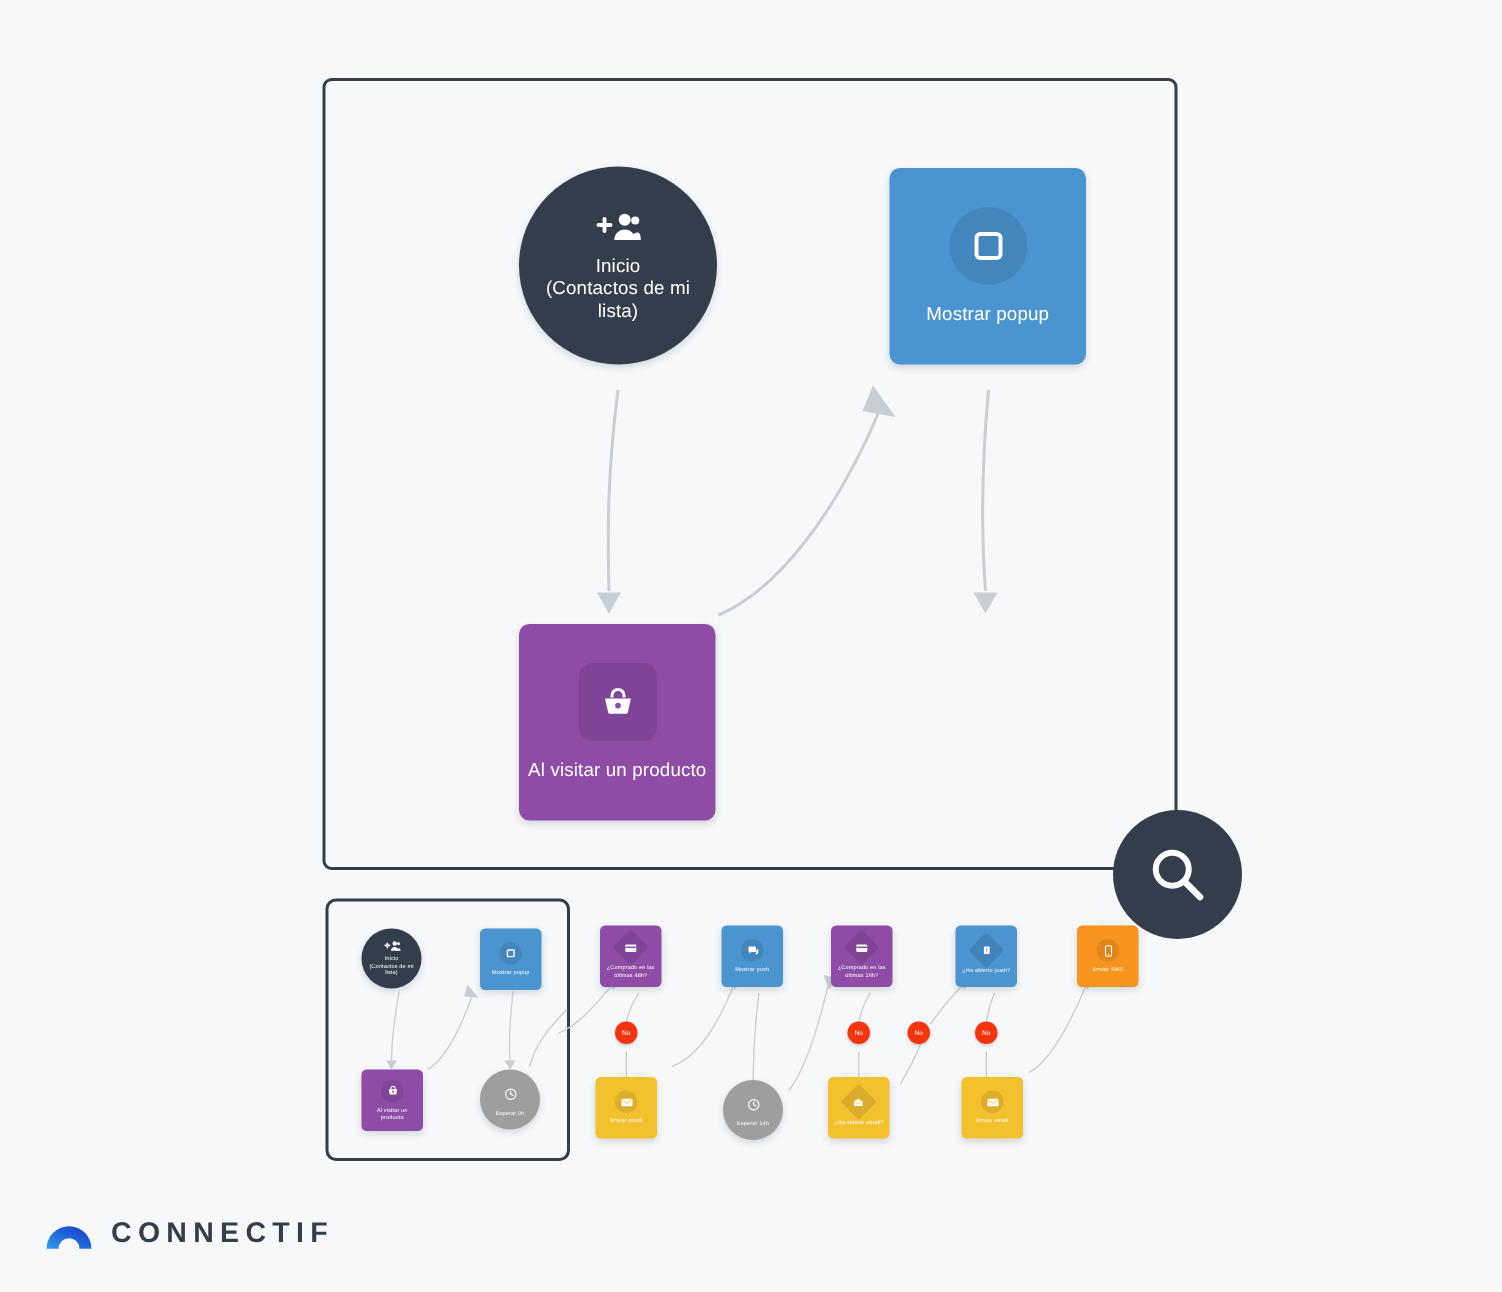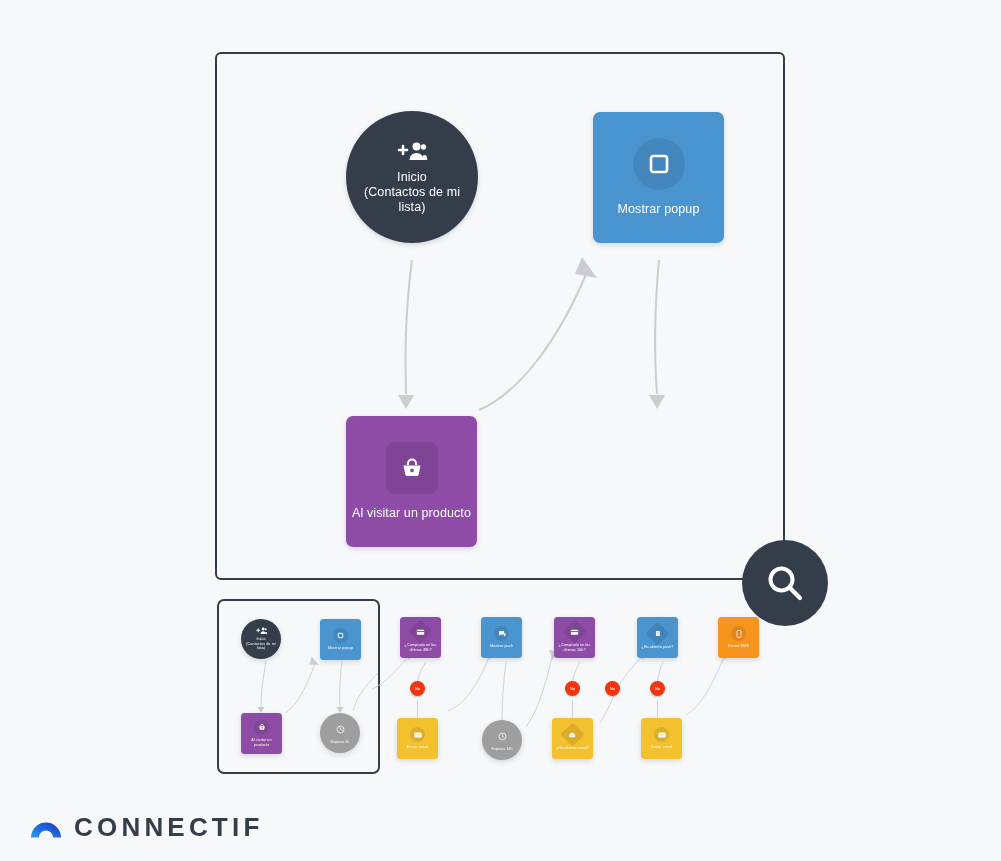--- a/index.html
+++ b/index.html
@@ -146,21 +146,21 @@
     cursor: pointer;
   }
 
   
   #footer-logo {
     position: absolute;
     left: 31px; top: 812px;
     display: flex; align-items: center; gap: 13px;
   }
   #footer-logo .wordmark {
-    font-size: 26px;
+    font-size: 19px;
     font-weight: 700;
     letter-spacing: 4.2px;
     color: #343e4b;
   }
 
   svg { display: block; overflow: visible; }
   .edge { fill: none; stroke: #c9ced4; stroke-width: 2; }
   .edge-sm { fill: none; stroke: #c9ced4; stroke-width: .9; }
   .arrow { fill: #c9ced4; }
 </style>

